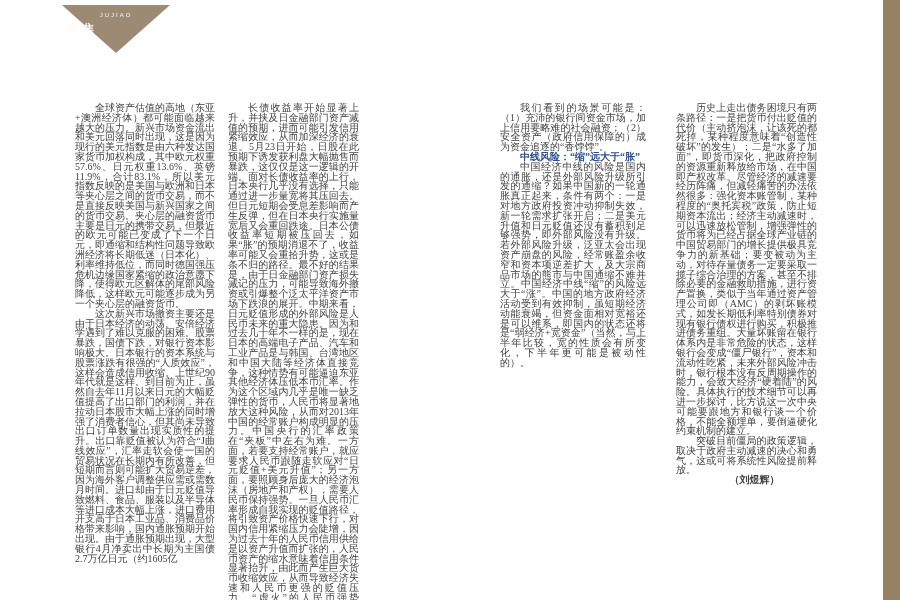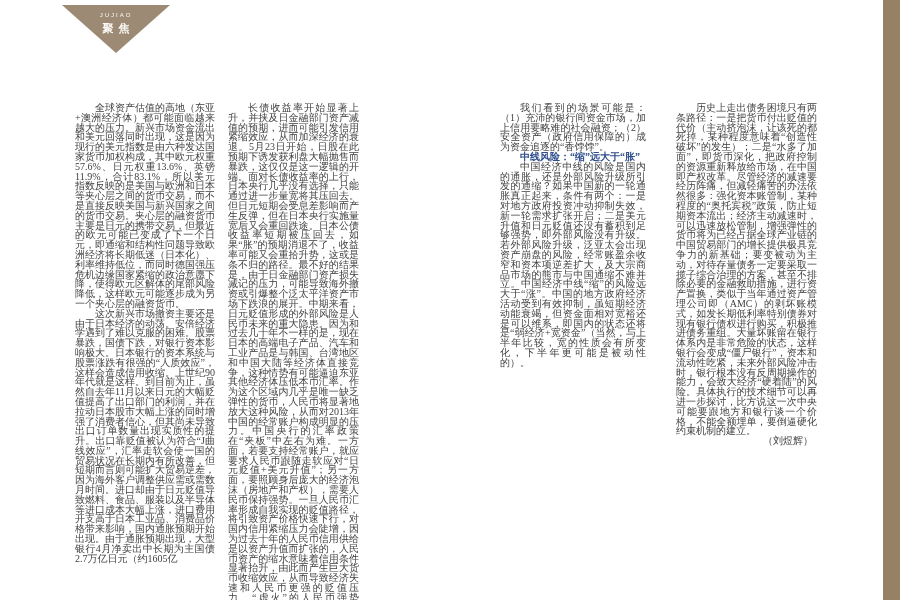--- a/index.html
+++ b/index.html
@@ -14,39 +14,39 @@
     position:absolute;left:0;top:0;width:0;height:0;
     border-left:54px solid transparent;border-right:54px solid transparent;
     border-top:48px solid #9c8a74;
   }
   .logo-pinyin{
     position:absolute;left:0;top:7px;width:108px;text-align:center;
     color:#fdfbf7;font-size:6px;letter-spacing:2px;
     font-family:"Liberation Sans","DejaVu Sans",sans-serif;
   }
   .logo-name{
-    position:absolute;left:0;top:16px;width:108px;text-align:center;
+    position:absolute;left:0;top:16px;width:108px;
     color:#fdfbf7;font-size:11px;font-weight:bold;letter-spacing:5px;text-indent:5px;
   }
   
   .edge-strip{position:absolute;right:0;top:0;width:17px;height:600px;background:#968165;}
   
   .col{
     position:absolute;top:103px;
     font-size:10px;line-height:9.8px;color:#404040;
     text-align:justify;letter-spacing:0;
   }
   .col p{margin:0;text-indent:2em;}
   .col p.cont{text-indent:0;}
   #col1{left:75px;width:140px;}
   #col2{left:228px;width:131px;}
   #col3{left:500px;width:146px;}
   #col4{left:676px;width:141px;}
   .heading{color:#2e4d8a;font-weight:bold;}
-  .sig{text-align:right;font-weight:normal;padding-right:4px;margin-top:3px;}
+  .sig{text-align:center;font-weight:bold;padding-right:4px;margin-top:3px;}
 </style>
 </head>
 <body>
 
 <div class="logo">
   <div class="logo-tri"></div>
   <div class="logo-pinyin">JUJIAO</div>
   <div class="logo-name">聚焦</div>
 </div>
 
@@ -60,16 +60,17 @@
 </div>
 
 <div class="col" id="col3">
   <p>我们看到的场景可能是：（1）充沛的银行间资金市场，加上信用要略难的社会融资；（2）安全资产（政府信用保障的）成为资金追逐的“香饽饽”。</p>
   <p class="heading">中线风险：“缩”远大于“胀”</p>
   <p>中国经济中线的风险是国内的通胀，还是外部风险升级所引发的通缩？如果中国新的一轮通胀真正起来，条件有两个：一是对地方政府投资冲动抑制失效，新一轮需求扩张开启；二是美元升值和日元贬值还没有蓄积到足够强势，即外部风险没有升级。若外部风险升级，泛亚太会出现资产崩盘的风险，经常账盈余收窄和资本项逆差扩大，及大宗商品市场的熊市与中国通缩不难并立。中国经济中线“缩”的风险远大于“涨”。中国的地方政府经济活动受到有效抑制，虽短期经济动能衰竭，但资金面相对宽裕还是可以维系，即国内的状态还将是“弱经济+宽资金”（当然，与上半年比较，宽的性质会有所变化，下半年更可能是被动性的）。</p>
 </div>
 
 <div class="col" id="col4">
   <p>历史上走出债务困境只有两条路径：一是把货币付出贬值的代价（主动挤泡沫，让该死的都死掉，某种程度意味着“创造性破坏”的发生）；二是“水多了加面”，即货币深化，把政府控制的资源重新释放给市场，在中国即产权改革。尽管经济的减速要经历阵痛，但减轻痛苦的办法依然很多：强化资本账管制，某种程度的“奥托宾税”政策，防止短期资本流出；经济主动减速时，可以迅速放松管制，增强弹性的货币将为已经占据全球产业链的中国贸易部门的增长提供极具竞争力的新基础；要变被动为主动，对待存量债务一定要采取一揽子综合治理的方案，甚至不排除必要的金融救助措施，进行资产置换，类似于当年通过资产管理公司即（AMC）的剥坏账模式，如发长期低利率特别债券对现有银行债权进行购买，积极推进债务重组。大量坏账留在银行体系内是非常危险的状态，这样银行会变成“僵尸银行”，资本和流动性吃紧，未来外部风险冲击时，银行根本没有反周期操作的能力，会致大经济“硬着陆”的风险。具体执行的技术细节可以再进一步探讨，比方说这一次中央可能要跟地方和银行谈一个价格，不能全额埋单，要倒逼硬化约束机制的建立。</p>
+  <p>突破目前僵局的政策逻辑，取决于政府主动减速的决心和勇气，这或可将系统性风险提前释放。</p>
   <p class="sig">（刘煜辉）</p>
 </div>
 
 <div class="edge-strip"></div>
 
 </body></html>

